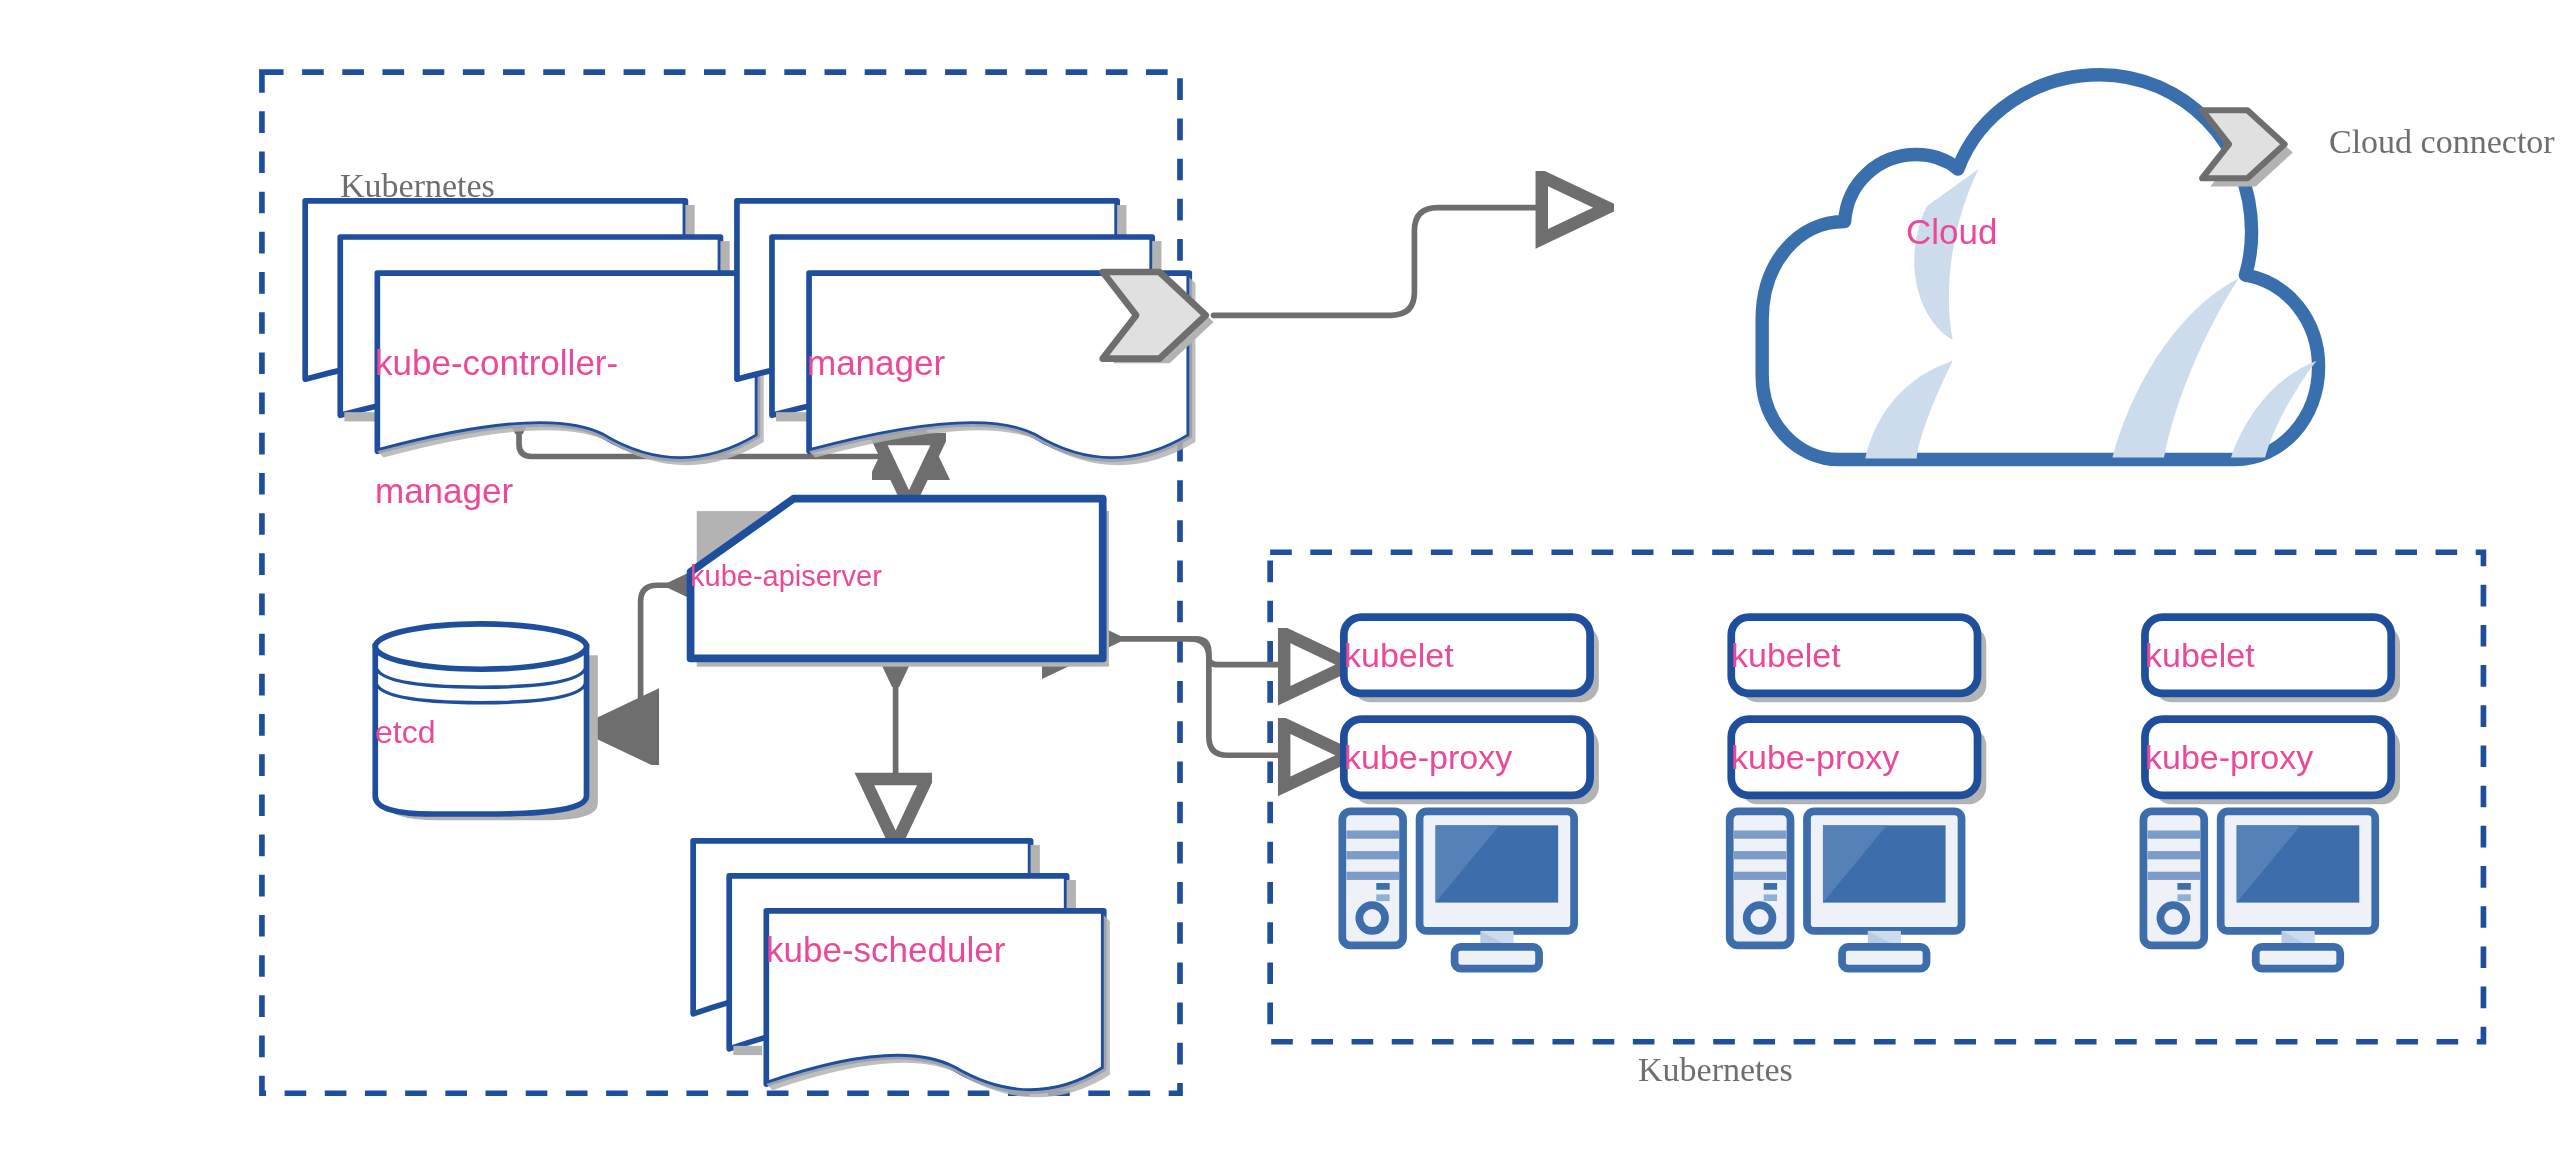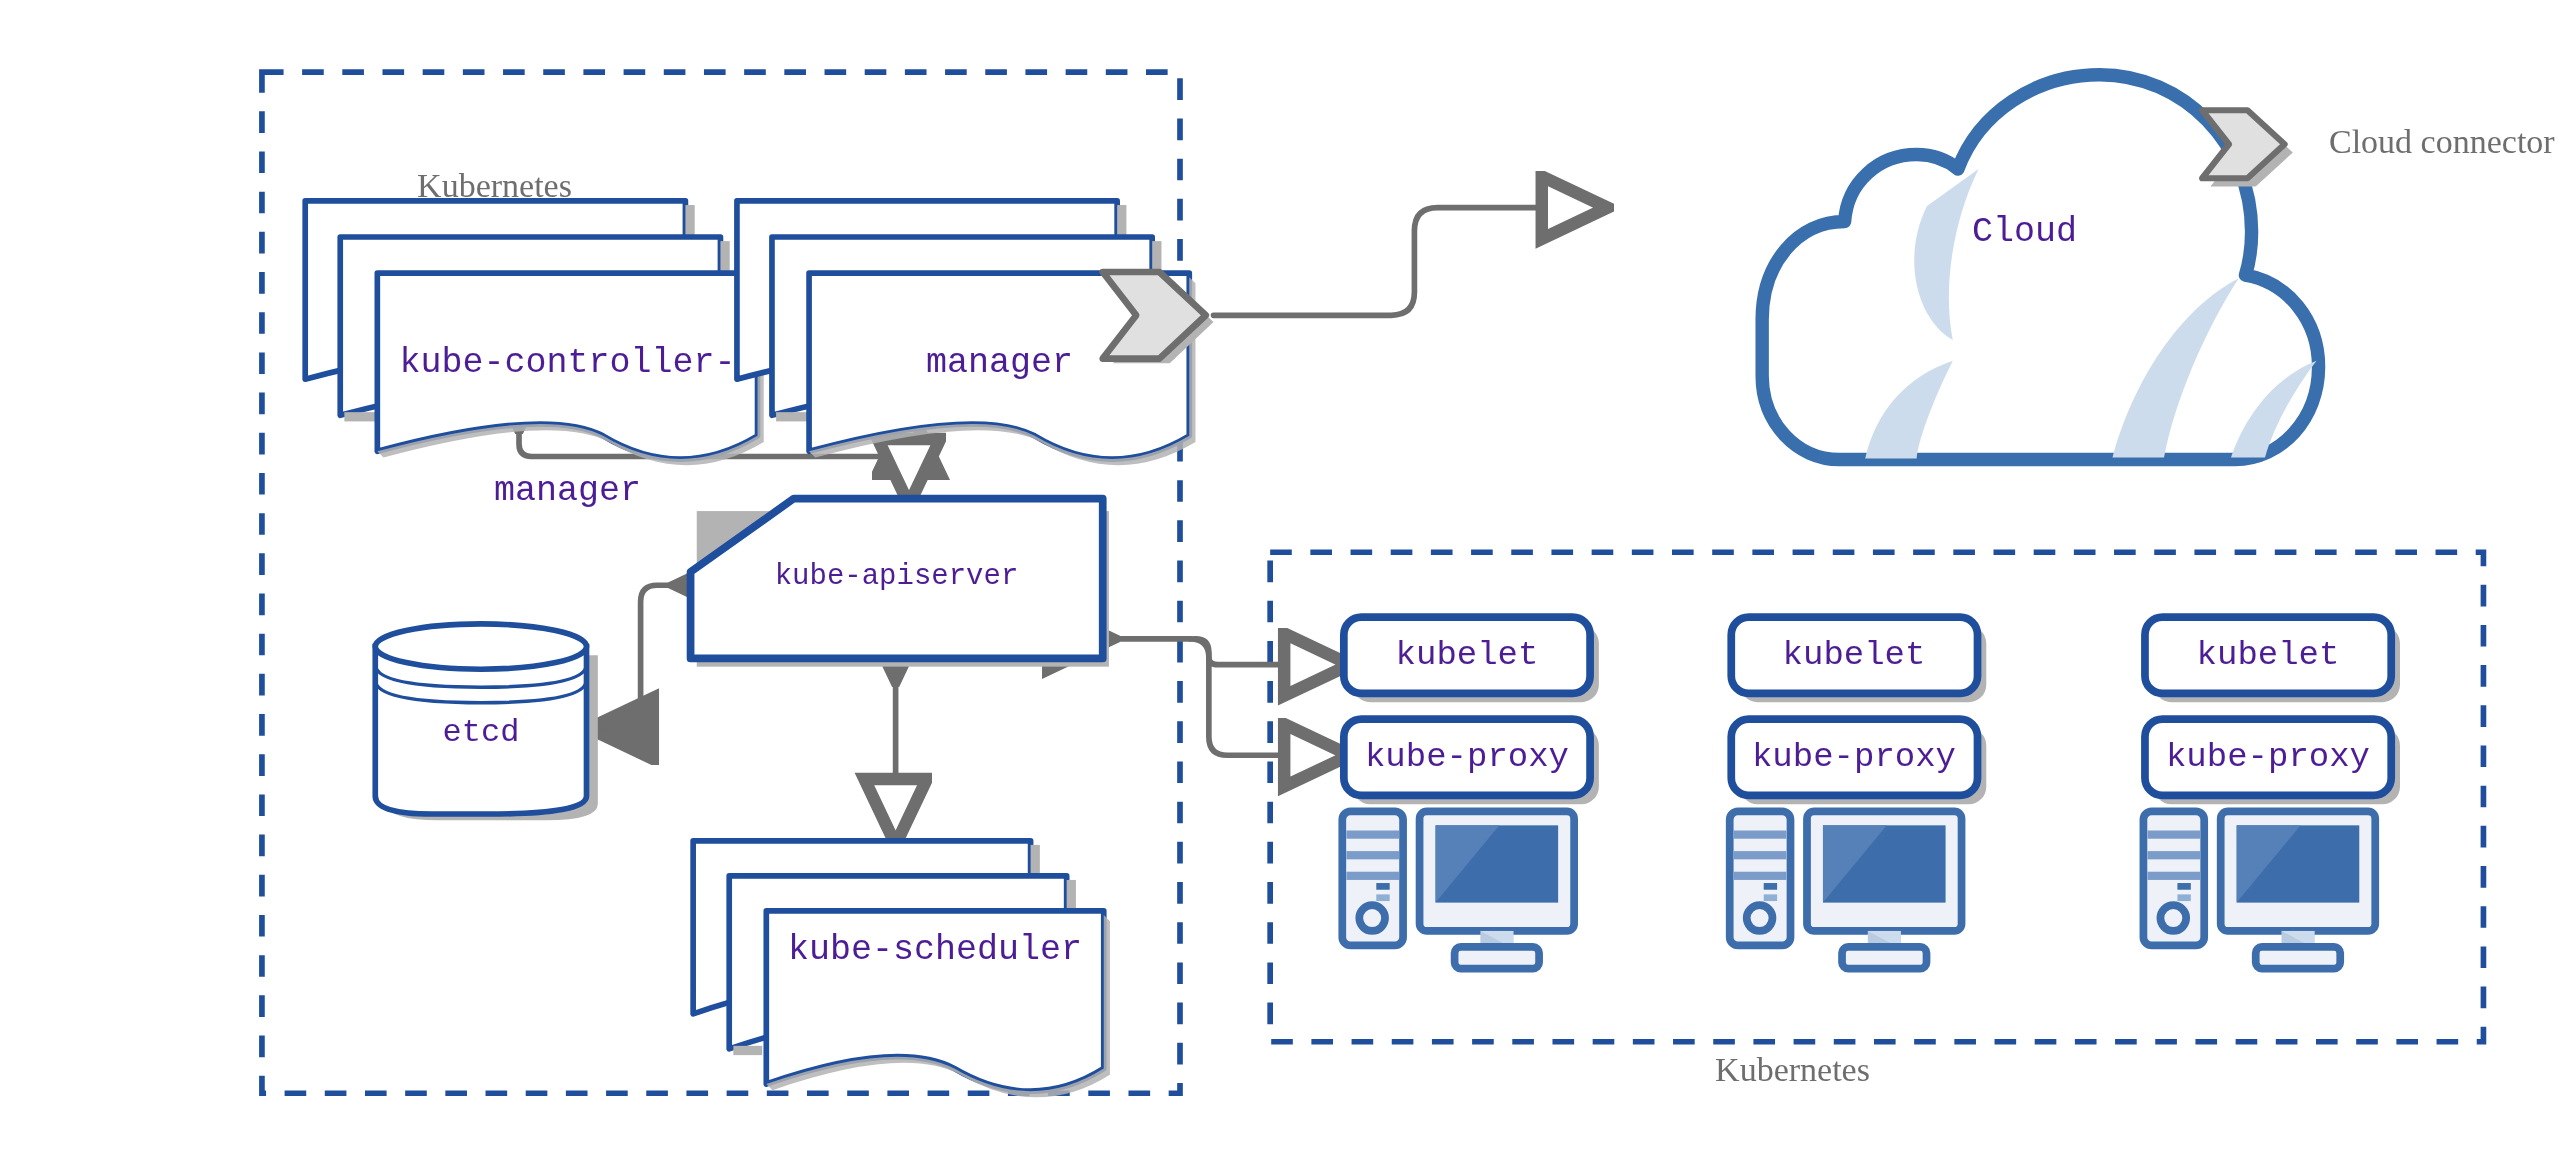--- a/index.html
+++ b/index.html
@@ -1,20 +1,20 @@
 <!DOCTYPE html>
 <html style="font-size:8.2px"><head>
 <meta charset="utf-8">
 <style>
   html,body{margin:0;padding:0;background:#ffffff;}
   body{font-family:"Liberation Serif", serif;}
   #stage{position:relative;width:2665px;height:1153px;background:#ffffff;overflow:hidden;}
   #stage svg{position:absolute;left:0;top:0;width:2665px;height:1153px;}
-  .lbl{position:absolute;pointer-events:none;white-space:pre;text-align:center;}
-  .node-text{color:#4c1d95;font-family:Liberation Mono, monospace;}
+  .lbl{position:absolute;pointer-events:none;white-space:pre;}
+  .node-text{color:#ec4899;font-family:Liberation Sans, sans-serif;}
   .zone-text{color:#6e6e6e;font-family:"Liberation Serif", serif;}
   .legend-text{color:#6e6e6e;font-family:"Liberation Serif", serif;}
 </style>
 </head>
 <body>
 
 <div id="stage">
 
   <svg viewBox="0 0 5172 2238" xmlns="http://www.w3.org/2000/svg">
     <defs>

